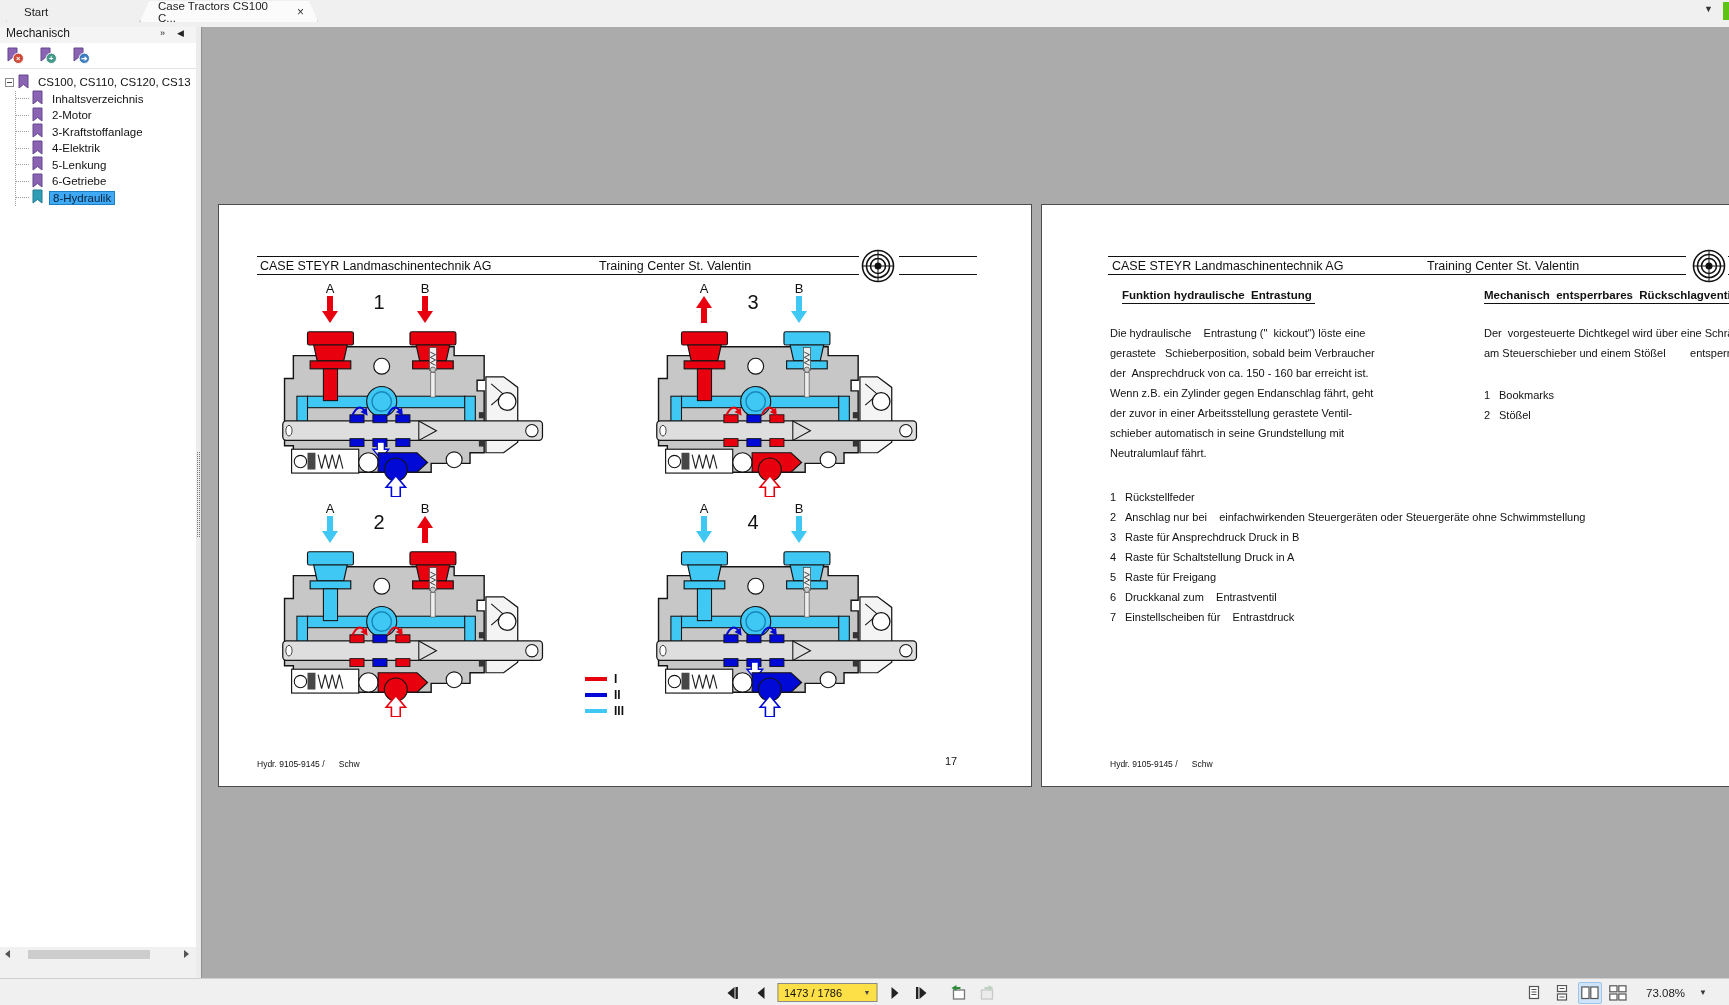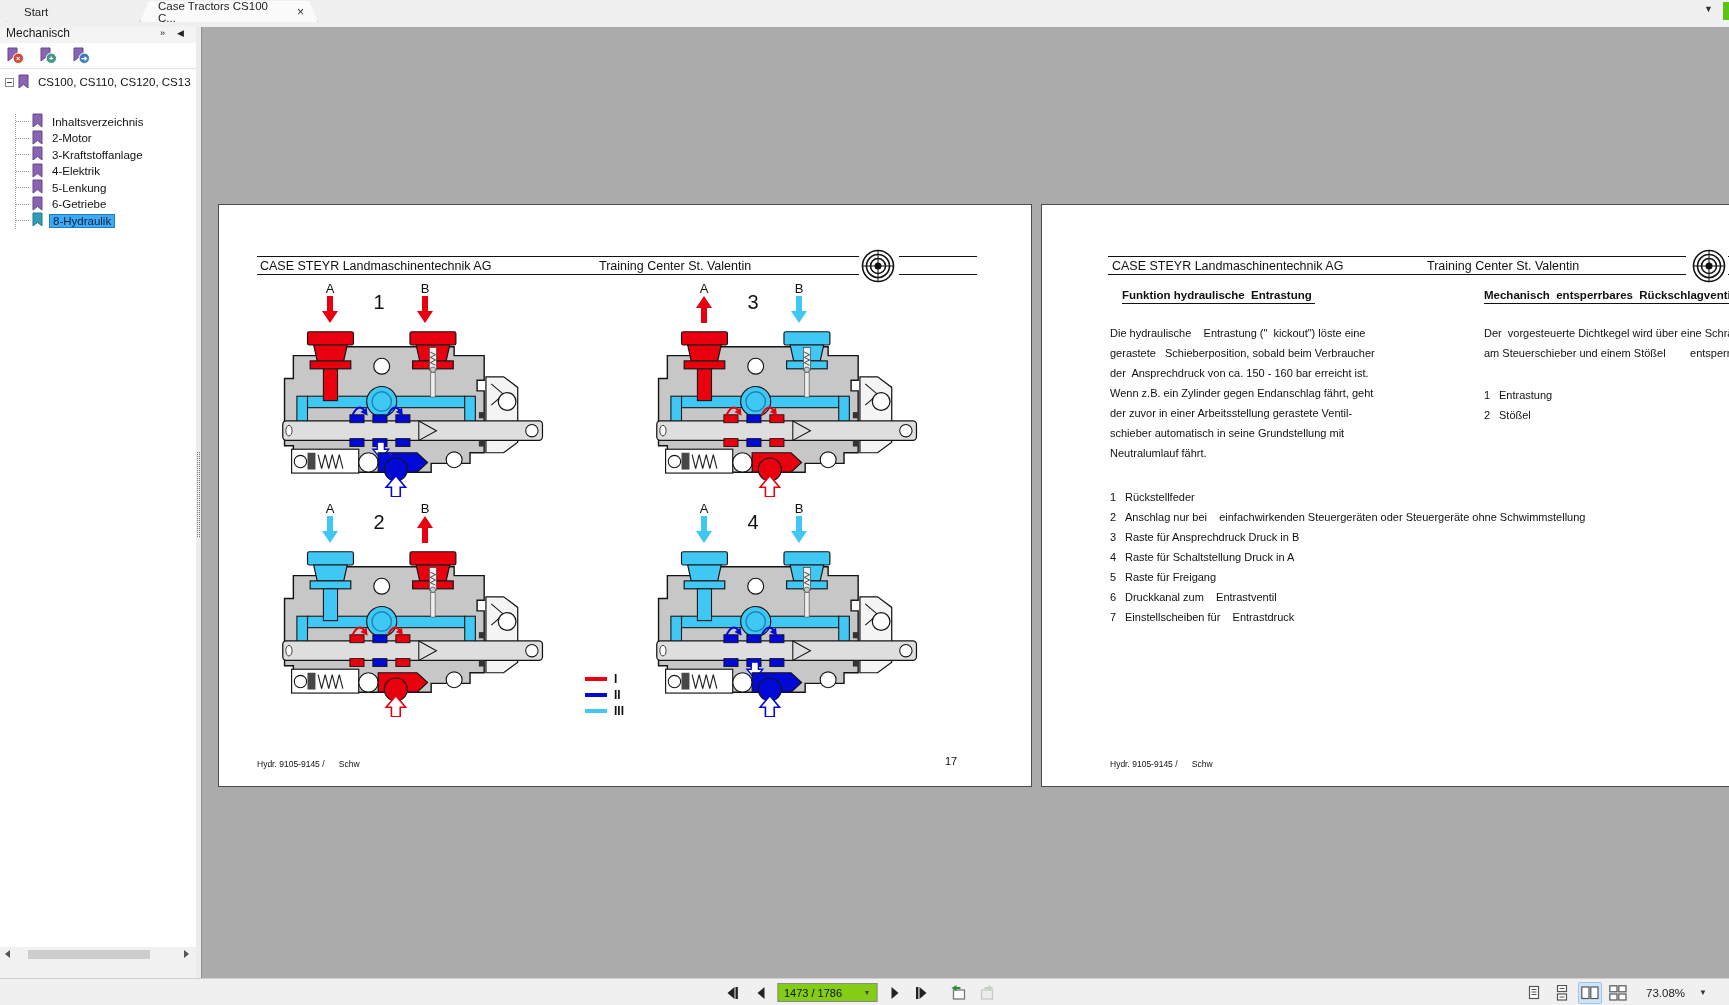--- a/index.html
+++ b/index.html
@@ -32,21 +32,21 @@
   .bm-icon svg { display:block; }
   #tree { font-size:11.5px; color:#111; padding:5px 0 0 5px; white-space:nowrap;
     overflow:hidden; height:860px; }
   .trow { height:16.5px; display:flex; align-items:center; }
   .expander { width:9px; height:9px; border:1px solid #8a8a8a; background:#fff;
     position:relative; margin-right:3px; flex:none; }
   .expander::after { content:""; position:absolute; left:1px; right:1px; top:3px;
     border-top:1px solid #444; }
   .ribbon { flex:none; margin-right:4px; }
   .stub { width:13px; border-top:1px dotted #9a9a9a; flex:none; margin-right:2px; }
-  #tree-children { border-left:1px dotted #9a9a9a; margin-left:10px;margin-top:23px; }
+  #tree-children { border-left:1px dotted #9a9a9a; margin-left:10px; }
   .tlabel { padding:0 3px; }
   .trow.selected .tlabel { background:#3fa9f5; border:1px solid #1b7fc4; color:#06233a; }
   #panel-hscroll { position:absolute; bottom:16px; left:0; width:196px; height:15px;
     background:#f1f1f1; }
   #panel-hscroll .arr { position:absolute; top:3px; width:0; height:0; }
   #panel-hscroll .arr.l { left:5px; border-top:4.5px solid transparent; border-bottom:4.5px solid transparent; border-right:5px solid #555; }
   #panel-hscroll .arr.r { right:7px; border-top:4.5px solid transparent; border-bottom:4.5px solid transparent; border-left:5px solid #555; }
   #panel-hthumb { position:absolute; left:28px; top:3px; width:122px; height:9px; background:#cdcdcd; }
   #panel-footpad { position:absolute; bottom:0; left:0; width:196px; height:16px; background:#f1f1f1; }
 
@@ -87,21 +87,21 @@
   .tline { position:absolute; font-size:11px; color:#111; white-space:pre; }
   .litem { position:absolute; font-size:11px; color:#111; white-space:pre; display:flex; }
   .litem .n { width:15px; flex:none; }
 
   
   #toolbar { position:absolute; bottom:0; left:0; width:1729px; height:27px;
     background:#f0f0f0; border-top:1px solid #cfcfcf; z-index:30; }
   #tb-center { position:absolute; left:50%; top:0; transform:translateX(-52%);
     height:27px; display:flex; align-items:center; gap:6px; }
   .tb-btn { width:22px; height:20px; display:flex; align-items:center; justify-content:center; }
-  #page-combo { width:100px; height:19px; background:#84cc16; border:1px solid #8a8a8a;
+  #page-combo { width:100px; height:19px; background:#fde047; border:1px solid #8a8a8a;
     display:flex; align-items:center; }
   #page-combo input { border:none; outline:none; width:82px; height:15px; font-size:11px;
     padding-left:6px; font-family:"Liberation Sans",sans-serif; color:#111; background:transparent; }
   #page-combo .dd { width:14px; text-align:center; font-size:7px; color:#444; }
   #tb-right { position:absolute; right:22px; top:0; height:27px; display:flex;
     align-items:center; gap:4px; }
   .layout-btn { width:24px; height:22px; display:flex; align-items:center; justify-content:center; border-radius:2px; }
   .layout-btn.active { background:#cfe4f8; border:1px solid #9ec6ea; }
   #zoom-label { font-size:11.5px; color:#222; margin-left:12px; }
   #zoom-dd { font-size:8px; color:#333; margin-left:10px; }
@@ -543,21 +543,21 @@
         <span class="litem" style="left: 68px; top: 346px;"><span class="n">4</span><span>Raste für Schaltstellung Druck in A</span></span>
         <span class="litem" style="left: 68px; top: 366px;"><span class="n">5</span><span>Raste für Freigang</span></span>
         <span class="litem" style="left: 68px; top: 386px;"><span class="n">6</span><span>Druckkanal zum    Entrastventil</span></span>
         <span class="litem" style="left: 68px; top: 406px;"><span class="n">7</span><span>Einstellscheiben für    Entrastdruck</span></span>
       </div>
     <div id="rp-right-lines">
         <span class="tline" style="left: 442px; top: 122px;">Der  vorgesteuerte Dichtkegel wird über eine Schräge</span>
         <span class="tline" style="left: 442px; top: 142px;">am Steuerschieber und einem Stößel        entsperrt.</span>
       </div>
     <div id="rp-right-items">
-        <span class="litem" style="left: 442px; top: 184px;"><span class="n">1</span><span>Entrastung</span></span>
+        <span class="litem" style="left: 442px; top: 184px;"><span class="n">1</span><span>Bookmarks</span></span>
         <span class="litem" style="left: 442px; top: 204px;"><span class="n">2</span><span>Stößel</span></span>
       </div>
 
     <span class="footer" style="left:68px; top:554px;">Hydr. 9105-9145 /      Schw</span>
   </div>
 </div>
 
 <div id="toolbar">
   <div id="tb-center">
     <span class="tb-btn">

